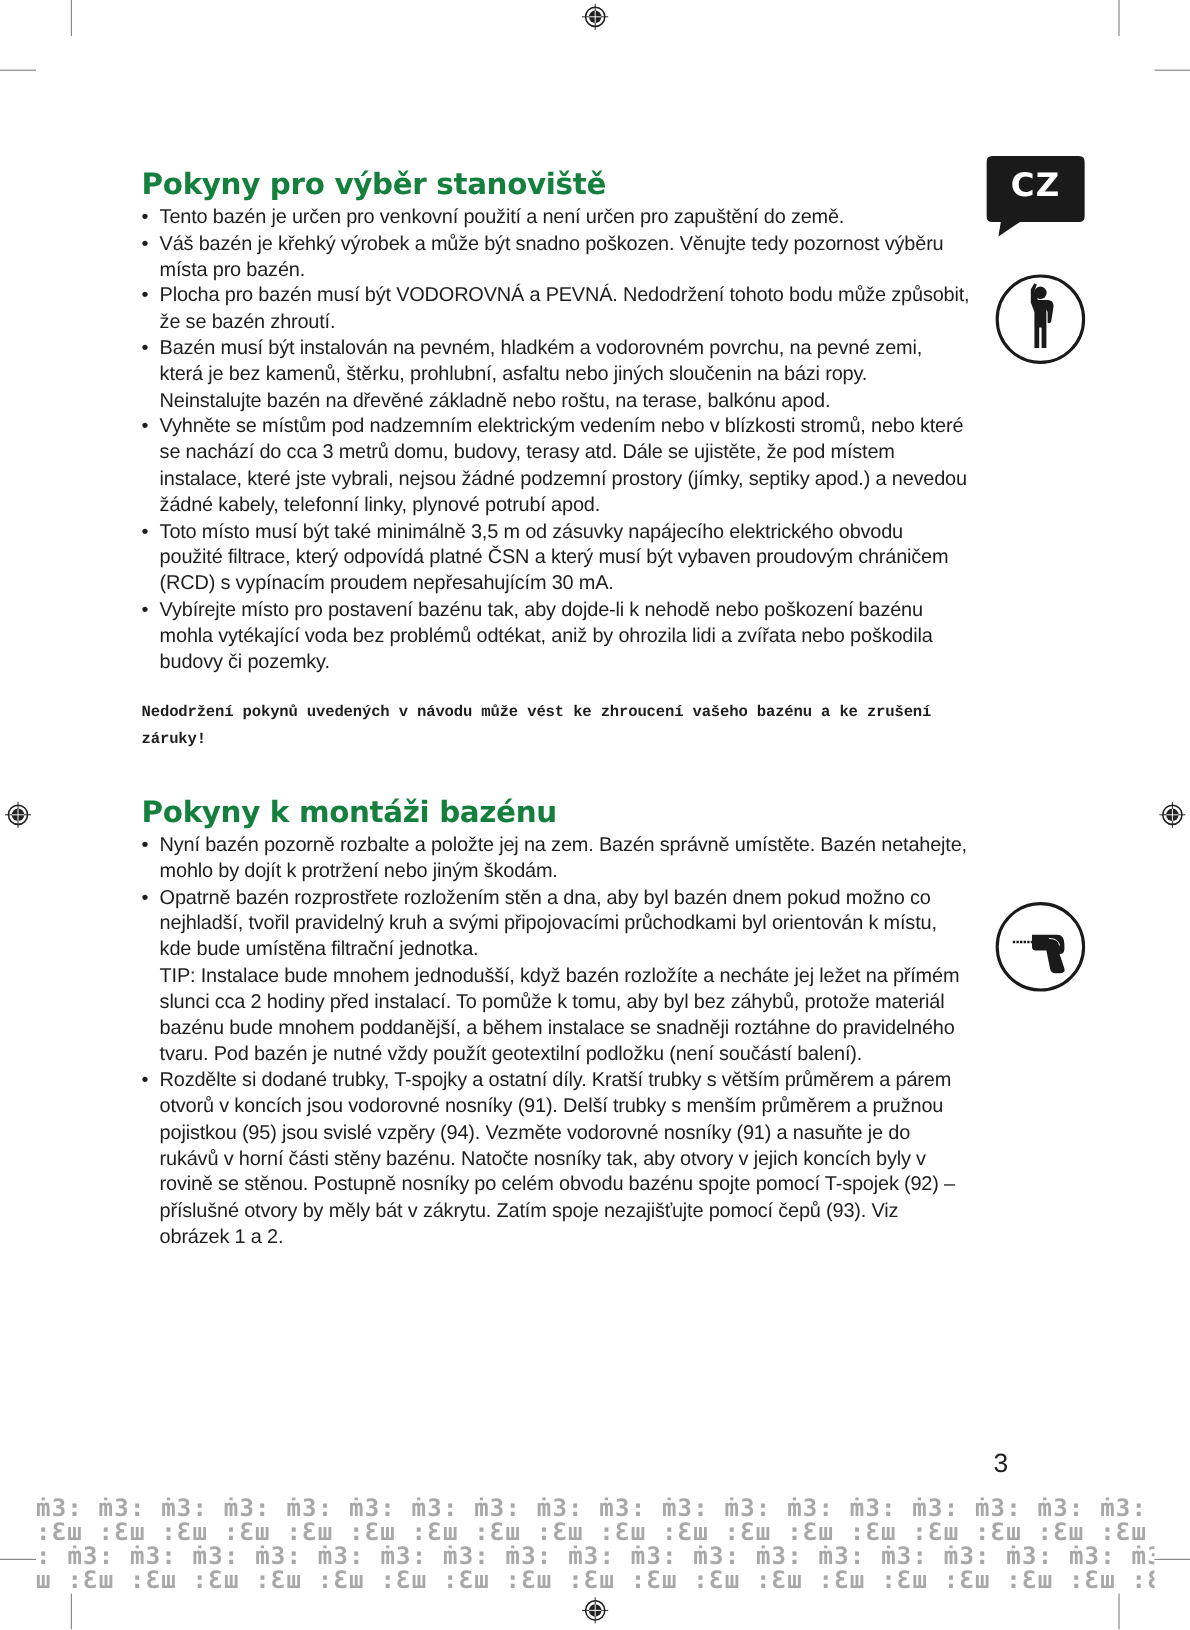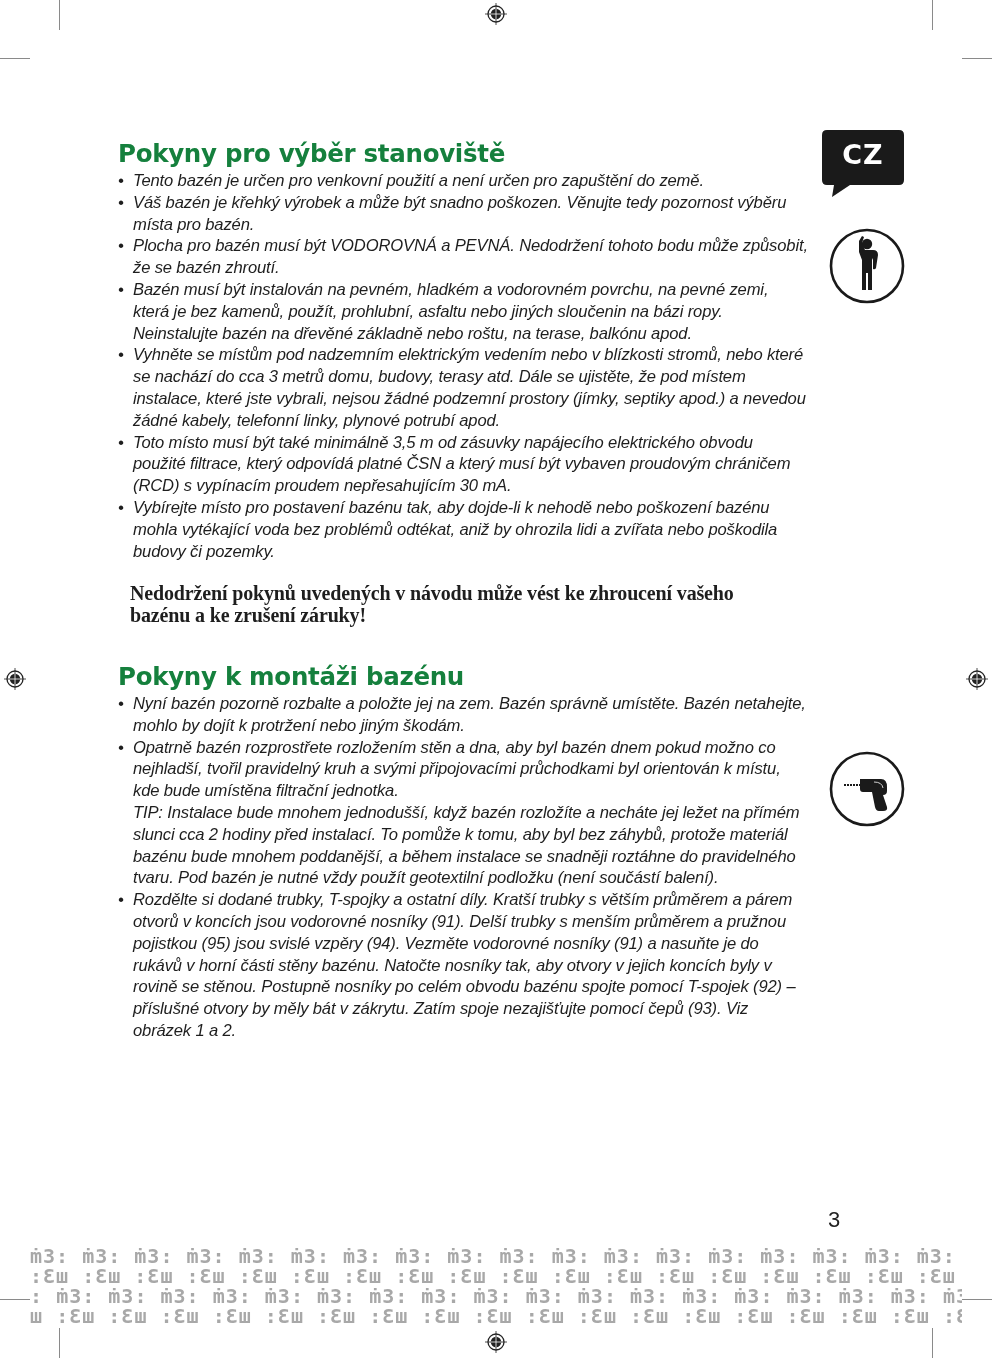--- a/index.html
+++ b/index.html
@@ -12,27 +12,27 @@
   .reg { position: absolute; width: 22px; height: 22px; }
   .content { position: absolute; left: 118px; top: 138px; width: 690px; }
   h1 {
     font-family: "DejaVu Sans", sans-serif; font-weight: bold;
     font-size: 24.5px; letter-spacing: -0.3px; margin: 0; line-height: 32px; color: #15803d;
   }
   ul { list-style: none; margin: 0; padding: 0; }
   li {
     position: relative; padding-left: 15px;
     font-family: "Liberation Sans", sans-serif; font-size: 16.6px;
-    line-height: 21.8px; letter-spacing: -0.15px; color: #1e1e1e; font-style: italic;
+    line-height: 21.8px; letter-spacing: -0.15px; color: #1e1e1e;
   }
   li::before { content: "•"; position: absolute; left: 0; top: 0; }
   li .tip { display: block; }
   .warning {
-    font-family: Liberation Serif, serif; font-weight: bold;
-    font-size: 20px; line-height: 21.8px; margin: 12px; letter-spacing: -0.15px;
+    font-family: Liberation Mono, monospace; font-weight: bold;
+    font-size: 13px; line-height: 21.8px; margin: 0; letter-spacing: -0.15px;
   }
   .page-num {
     position: absolute; left: 828px; top: 1207px;
     font-family: "Liberation Sans", sans-serif; font-size: 22px; color: #222;
   }
   .lang-badge { position: absolute; left: 822px; top: 130px; width: 82px; height: 68px; }
   .icon-circle { position: absolute; width: 76px; height: 76px; }
   .pattern {
     position: absolute; left: 30px; top: 1246px; width: 932px; height: 82px; overflow: hidden;
     font-family: "DejaVu Sans Mono", monospace; font-weight: bold; font-size: 20px;
@@ -103,21 +103,21 @@
   <path d="M31 28 H52 Q58 28 58 36 L58 40 Q58 44 54 44 L58 56 Q59 60 54 60 H50 Q47 60 46 56 L43 41 H34 Q31 41 31 38 Z" fill="#1a1a1a"></path>
   <path d="M45 31 Q53 31 54 37" stroke="#fff" stroke-width="0.8" fill="none"></path>
 </svg>
 
 <div class="content">
   <h1>Pokyny pro výběr stanoviště</h1>
   <ul>
     <li>Tento bazén je určen pro venkovní použití a není určen pro zapuštění do země.</li>
     <li>Váš bazén je křehký výrobek a může být snadno poškozen. Věnujte tedy pozornost výběru místa pro bazén.</li>
     <li>Plocha pro bazén musí být VODOROVNÁ a PEVNÁ. Nedodržení tohoto bodu může způsobit, že se bazén zhroutí.</li>
-    <li>Bazén musí být instalován na pevném, hladkém a vodorovném povrchu, na pevné zemi, která je bez kamenů, použít, prohlubní, asfaltu nebo jiných sloučenin na bázi ropy. Neinstalujte bazén na dřevěné základně nebo roštu, na terase, balkónu apod.</li>
+    <li>Bazén musí být instalován na pevném, hladkém a vodorovném povrchu, na pevné zemi, která je bez kamenů, štěrku, prohlubní, asfaltu nebo jiných sloučenin na bázi ropy. Neinstalujte bazén na dřevěné základně nebo roštu, na terase, balkónu apod.</li>
     <li>Vyhněte se místům pod nadzemním elektrickým vedením nebo v blízkosti stromů, nebo které se nachází do cca 3 metrů domu, budovy, terasy atd. Dále se ujistěte, že pod místem instalace, které jste vybrali, nejsou žádné podzemní prostory (jímky, septiky apod.) a nevedou žádné kabely, telefonní linky, plynové potrubí apod.</li>
     <li>Toto místo musí být také minimálně 3,5 m od zásuvky napájecího elektrického obvodu použité filtrace, který odpovídá platné ČSN a který musí být vybaven proudovým chráničem (RCD) s vypínacím proudem nepřesahujícím 30 mA.</li>
     <li>Vybírejte místo pro postavení bazénu tak, aby dojde-li k nehodě nebo poškození bazénu mohla vytékající voda bez problémů odtékat, aniž by ohrozila lidi a zvířata nebo poškodila budovy či pozemky.</li>
   </ul>
   <p class="warning" style="margin-top:21px;">Nedodržení pokynů uvedených v návodu může vést ke zhroucení vašeho bazénu a ke zrušení záruky!</p>
 
   <h1 style="margin-top:34px;">Pokyny k montáži bazénu</h1>
   <ul>
     <li>Nyní bazén pozorně rozbalte a položte jej na zem. Bazén správně umístěte. Bazén netahejte, mohlo by dojít k protržení nebo jiným škodám.</li>
     <li>

